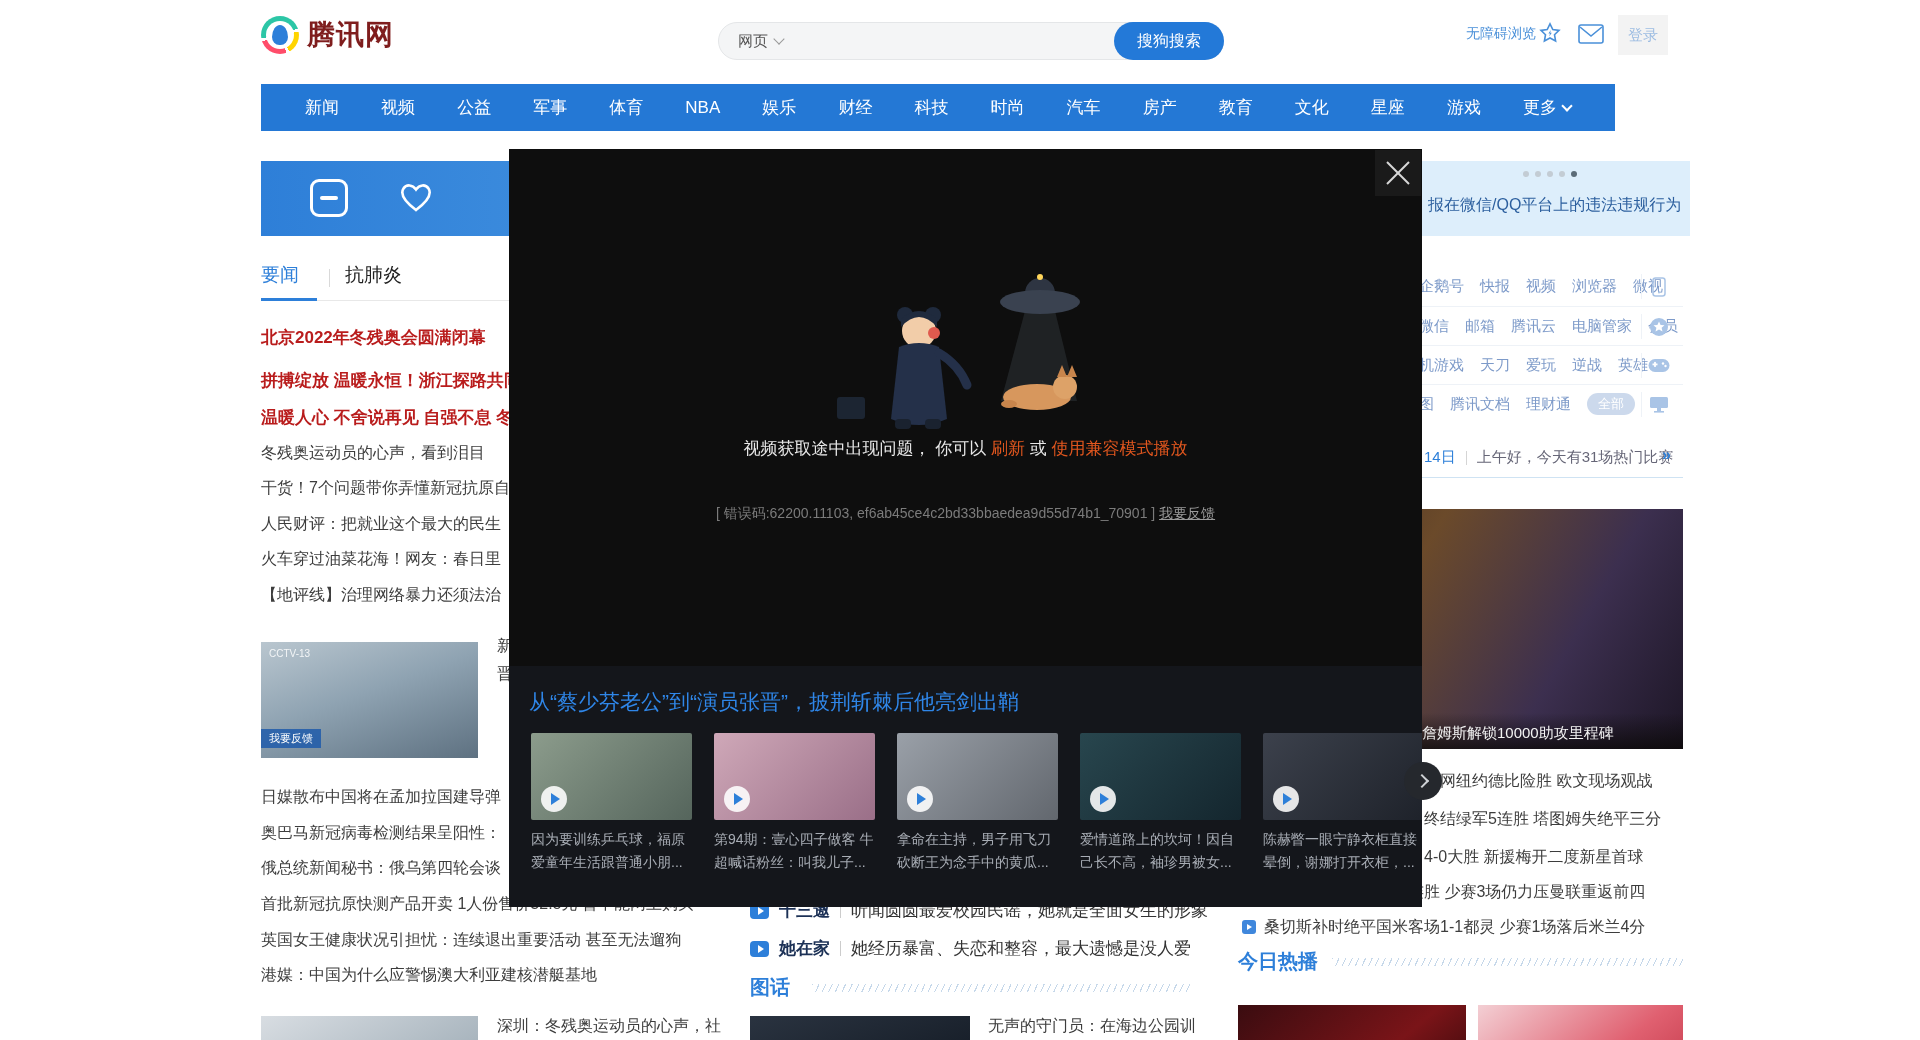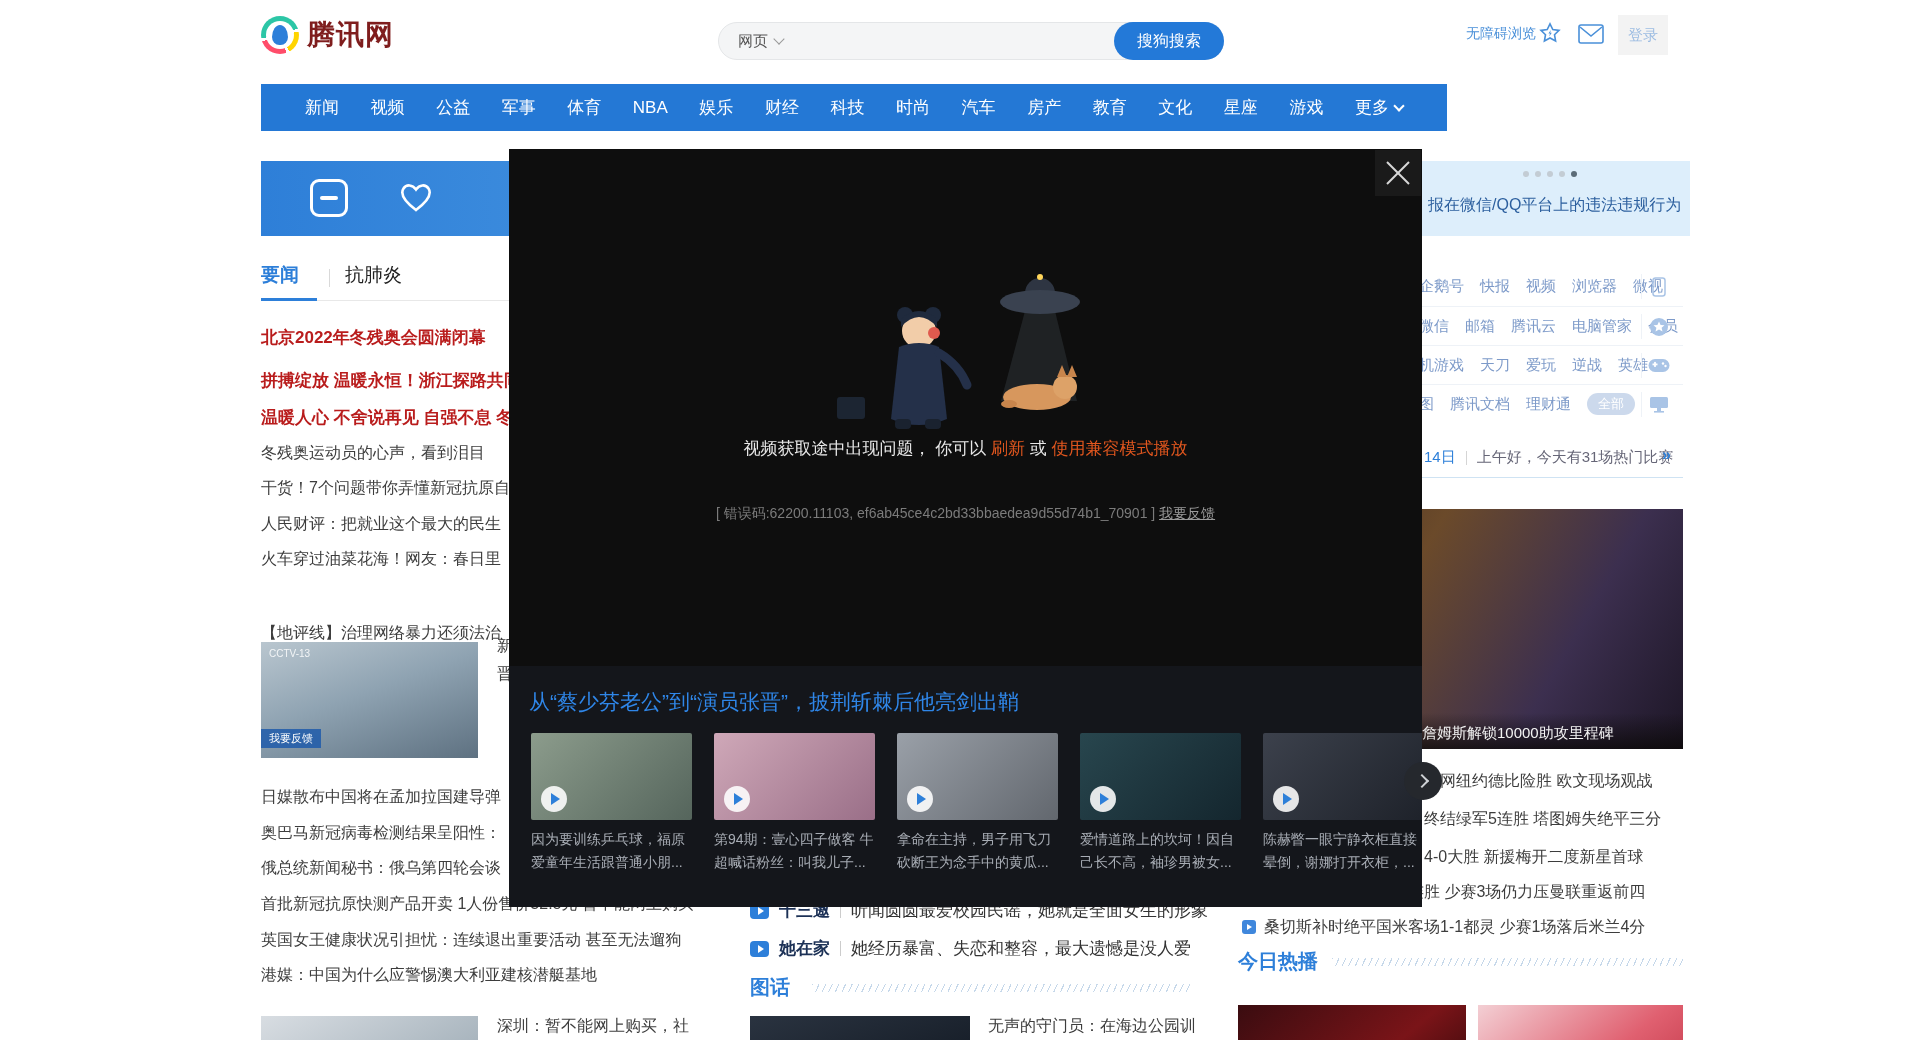--- a/index.html
+++ b/index.html
@@ -31,21 +31,21 @@
   .search-input { flex:1; border:none; outline:none; background:transparent; height:100%; font-size:15px; }
   .search-btn { width:110px; height:38px; margin:-1px -1px -1px 0; border:none; border-radius:19px;
     background:#2379d8; color:#fff; font-size:16px; cursor:pointer; }
 
   .acc-link { left:1466px; top:25px; font-size:14px; color:#4a90d9; cursor:pointer; }
   .hdr-ic { color:#4a90d9; cursor:pointer; }
   .login-btn { left:1618px; top:15px; width:50px; height:40px; background:#f3f3f3;
     color:#9cbce2; font-size:15px; text-align:center; line-height:40px; cursor:pointer; }
 
   
-  .nav { left:261px; top:84px; width:1186px; height:47px; background:#2478d5;
+  .nav { left:261px; top:84px; width:1354px; height:47px; background:#2478d5;
     display:flex; align-items:center; justify-content:space-between; padding:0 44px; }
   .nav-item { color:#fff; font-size:17px; cursor:pointer; }
   .nav-more { display:flex; align-items:center; gap:6px; }
   .chev-w { width:8px; height:8px; border-right:2px solid #fff; border-bottom:2px solid #fff;
     transform:rotate(45deg); margin-top:-3px; }
 
   
   .banner { left:261px; top:161px; width:1429px; height:75px; overflow:hidden; }
   .banner-left { position:absolute; left:0; top:0; width:58%; height:100%;
     background:linear-gradient(90deg,#2e7fd8,#55a3e6); }
@@ -53,21 +53,21 @@
   .bn-sq { position:absolute; left:49px; top:18px; width:38px; height:38px; border:3px solid #fff;
     border-radius:9px; display:flex; align-items:center; justify-content:center; }
   .bn-sq .bar { width:18px; height:4px; background:#fff; border-radius:2px; }
   .banner-text { position:absolute; left:1167px; top:34px; font-size:16px; color:#2c5f9e; white-space:nowrap; }
   .dots { position:absolute; left:1262px; top:10px; display:flex; gap:6px; }
   .dot { width:6px; height:6px; border-radius:50%; background:#c3ccd4; }
   .dot.active { background:#5b6b77; }
 
   
   .tab { font-size:19px; cursor:pointer; }
-  .tab.active { color:#2d7fd9; font-weight:bold; }
+  .tab.active { color:#2d7fd9; font-weight:normal; }
   .tab-sep { left:329px; top:269px; width:1px; height:18px; background:#d9d9d9; }
   .tab-line { left:261px; top:300px; width:500px; height:1px; background:#e8e8e8; }
   .tab-underline { left:261px; top:298px; width:56px; height:3px; background:#2d7fd9; }
   .hl-b { left:261px; font-size:17px; font-weight:bold; color:#b91c1c; cursor:pointer; }
   .hl { left:261px; font-size:16px; color:#3d3d3d; cursor:pointer; }
   .thumb { background:linear-gradient(160deg,#b9c6cf 0%,#8fa3b2 45%,#5e7181 100%); overflow:hidden; }
   .thumb-navy { left:261px; top:642px; width:217px; height:116px; }
   .wm { position:absolute; left:8px; top:6px; color:rgba(255,255,255,.85); font-size:10px; }
   .capbar { position:absolute; left:0; bottom:10px; background:rgba(30,90,170,.85); color:#fff;
     font-size:11px; padding:2px 8px; }
@@ -233,38 +233,38 @@
   <span class="abs tab-line"></span>
   <span class="abs tab-underline"></span>
 
   <span class="abs hl-b nowrap" style="top:326px;">北京2022年冬残奥会圆满闭幕</span>
   <span class="abs hl-b nowrap" style="top:369px;">拼搏绽放 温暖永恒！浙江探路共同</span>
   <span class="abs hl-b nowrap" style="top:406px;">温暖人心 不舍说再见 自强不息 冬奥</span>
   <span class="abs hl nowrap" style="top:443px;">冬残奥运动员的心声，看到泪目</span>
   <span class="abs hl nowrap" style="top:478px;">干货！7个问题带你弄懂新冠抗原自</span>
   <span class="abs hl nowrap" style="top:514px;">人民财评：把就业这个最大的民生</span>
   <span class="abs hl nowrap" style="top:549px;">火车穿过油菜花海！网友：春日里</span>
-  <span class="abs hl nowrap" style="top:585px;margin-top:38px;">【地评线】治理网络暴力还须法治</span>
+  <span class="abs hl nowrap" style="top:585px;">【地评线】治理网络暴力还须法治</span>
 
   <div class="abs thumb thumb-navy">
     <span class="wm">CCTV-13</span>
     <span class="capbar">我要反馈</span>
   </div>
   <span class="abs side-ch" style="left:497px;top:636px;">新</span>
   <span class="abs side-ch" style="left:497px;top:664px;">晋</span>
 
   <span class="abs hl nowrap" style="top:787px;">日媒散布中国将在孟加拉国建导弹</span>
   <span class="abs hl nowrap" style="top:823px;">奥巴马新冠病毒检测结果呈阳性：</span>
   <span class="abs hl nowrap" style="top:858px;">俄总统新闻秘书：俄乌第四轮会谈</span>
   <span class="abs hl nowrap" style="top:894px;">首批新冠抗原快测产品开卖 1人份售价32.8元 暂不能网上购买</span>
   <span class="abs hl nowrap" style="top:930px;">英国女王健康状况引担忧：连续退出重要活动 甚至无法遛狗</span>
   <span class="abs hl nowrap" style="top:965px;">港媒：中国为什么应警惕澳大利亚建核潜艇基地</span>
 
   <div class="abs thumb-gate"></div>
-  <span class="abs hl nowrap" style="left:497px;top:1016px;">深圳：暂不能网上购买，社</span>
+  <span class="abs hl nowrap" style="left:497px;top:1016px;">深圳：冬残奥运动员的心声，社</span>
 
   <div class="abs vrow" style="top:899px;">
     <span class="play-badge">
         <span class="tri"></span>
       </span>
     <span class="vtag">十三邀</span>
     <span class="vsep"></span>
     <span class="vtext nowrap">听闻圆圆最爱校园民谣，她就是全面女生的形象</span>
   </div>
   <div class="abs vrow" style="top:937px;">

